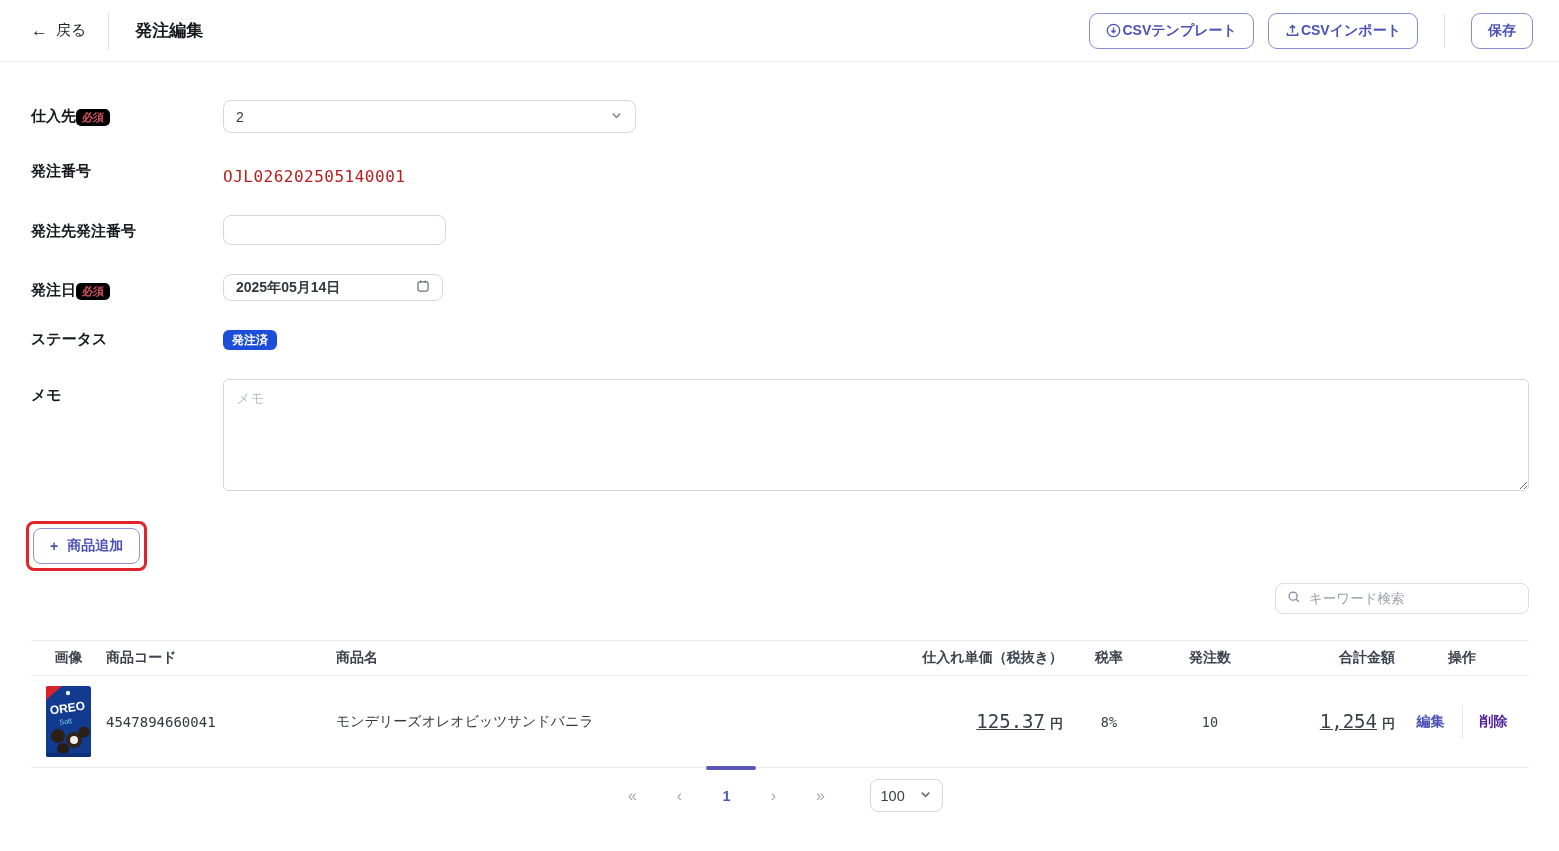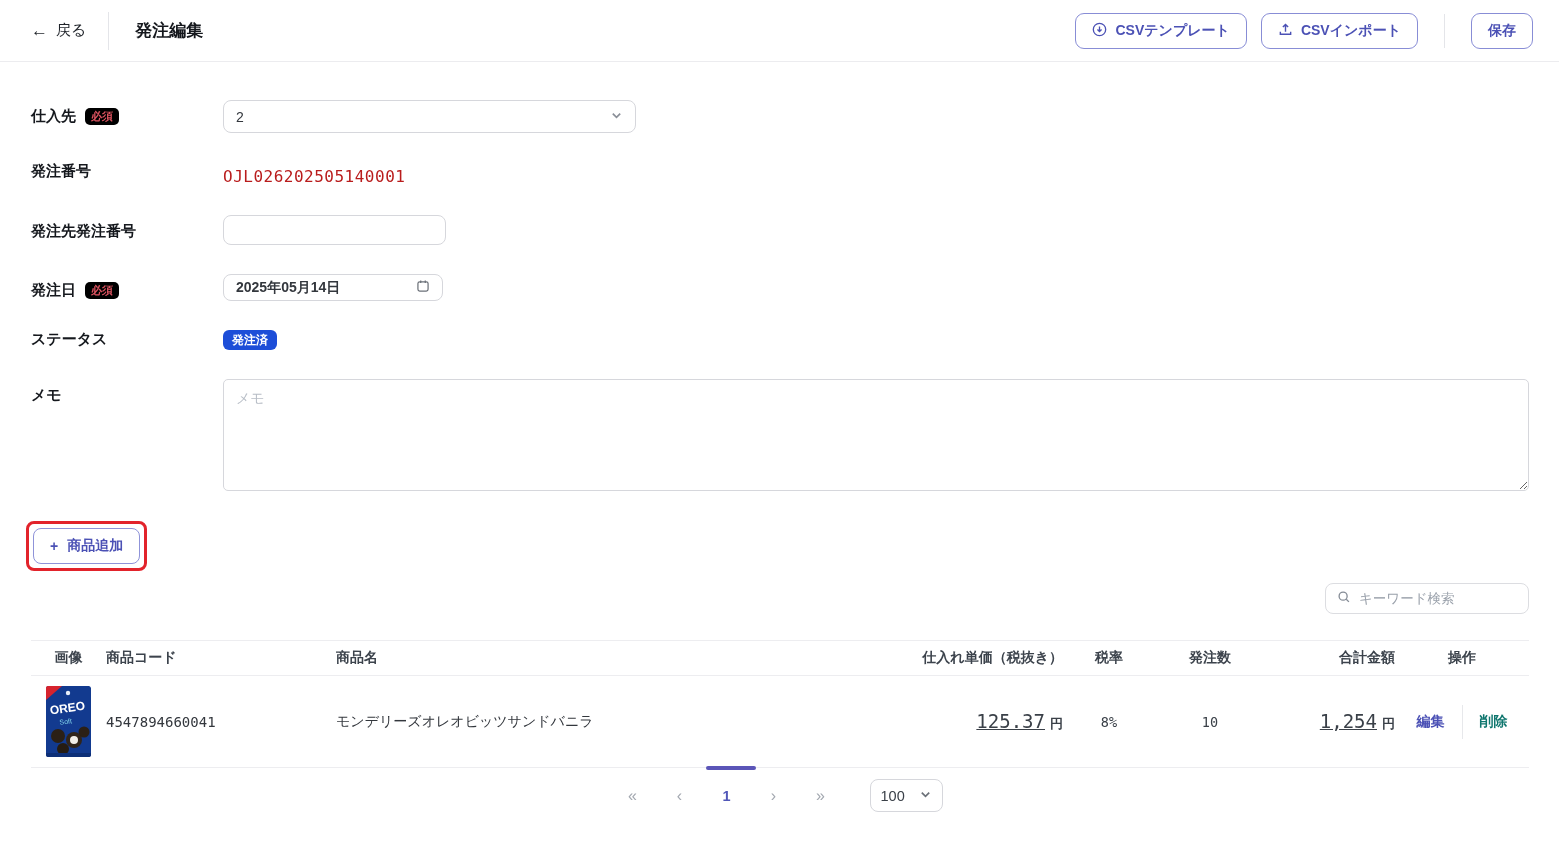--- a/index.html
+++ b/index.html
@@ -8,31 +8,31 @@
   .mono { font-family:"DejaVu Sans Mono","Liberation Mono",monospace; }
 
   
   .topbar { height:62px; display:flex; align-items:center; padding:0 26px 0 31px;
     border-bottom:1px solid #ececef; }
   .back-link { display:flex; align-items:center; gap:8px; font-size:15px; color:#1f2329; cursor:pointer; }
   .back-arrow { font-size:17px; line-height:1; }
   .topbar-divider { width:1px; height:38px; background:#e4e5e9; margin:0 26px 0 22px; }
   .page-title { font-size:17px; font-weight:700; color:#15181d; }
   .topbar-right { margin-left:auto; display:flex; align-items:center; gap:14px; }
-  .btn-outline { display:flex; gap:8px; border:1px solid #888dd6; color:#4b51b5;
+  .btn-outline { display:flex; align-items:center; gap:1px; border:1px solid #888dd6; color:#4b51b5;
     background:#fff; border-radius:9px; padding:8px 16px; font-size:14px; font-weight:600; cursor:pointer;
     font-family:inherit; }
   .btn-outline svg { display:block; }
   .right-divider { width:1px; height:34px; background:#e4e5e9; margin:0 12px; }
 
   
   .form-area { padding:38px 30px 0 31px; }
   .form-row { display:flex; align-items:flex-start; margin-bottom:29px; }
   .form-label { width:192px; flex:0 0 192px; font-size:15px; font-weight:700; color:#15181d;
-    padding-top:7px; display:flex; align-items:center; gap:9px; }
+    padding-top:7px; display:flex; align-items:flex-end; }
   .form-label.no-pad { padding-top:0; }
   .req-badge { background:#000000; color:#dd5360; font-size:11px; font-weight:700;
     border-radius:5px; padding:3px 6px; line-height:1; }
   .control { flex:1; }
 
   .select-box { width:413px; height:33px; border:1px solid #d6d7dc; border-radius:8px;
     display:flex; align-items:center; padding:0 12px; font-size:14px; color:#33373d;
     justify-content:space-between; cursor:pointer; background:#fff; }
   .chev { color:#8a8f98; }
 
@@ -55,21 +55,21 @@
   
   .add-wrap { margin:0 0 0 26px; padding:2px 0 0 0; }
   .annotation-box { display:inline-block; border:3px solid #e2232b; border-radius:8px; padding:4px; }
   .btn-add { display:flex; align-items:center; gap:9px; border:1px solid #8f93d9; color:#4b51b5;
     background:#fff; border-radius:8px; padding:8px 16px; font-size:14px; font-weight:600;
     cursor:pointer; font-family:inherit; }
   .plus-glyph { font-size:14px; line-height:1; }
 
   
   .search-row { display:flex; justify-content:flex-end; padding:12px 30px 0 31px; }
-  .search-box { width:204px; height:31px; border:1px solid #dcdde1; border-radius:8px;
+  .search-box { width:254px; height:31px; border:1px solid #dcdde1; border-radius:8px;
     display:flex; align-items:center; gap:8px; padding:0 11px; background:#fff; }
   .search-box input { border:none; outline:none; flex:1; font-size:13.5px; font-family:inherit;
     color:#33373d; background:transparent; }
   .search-box input::placeholder { color:#9aa1ab; }
 
   
   .table-wrap { margin:26px 30px 0 31px; position:relative; }
   .trow { display:grid; grid-template-columns:75px 230px 1fr 158px 92px 110px 130px 134px;
     align-items:center; }
   .thead { border-top:1px solid #ededf0; border-bottom:1px solid #ededf0; height:36px; }
@@ -77,21 +77,21 @@
   .td { font-size:14px; color:#33373d; }
   .c-center { text-align:center; }
   .c-right { text-align:right; }
   .tbody-row { border-bottom:1px solid #ededf0; height:92px; }
   .prod-img { width:45px; height:71px; display:block; margin:0 auto; border-radius:2px; }
   .price-num { font-size:19px; color:#3a4048;text-decoration:underline; }
   .yen { font-size:13px; color:#3a4048; margin-left:5px; font-weight:700; }
   .small-num { font-size:13.5px; color:#3a4048; }
   .ops-cell { display:flex; align-items:center; justify-content:center; gap:0; }
   .link-edit { color:#4b51b5; font-weight:700; font-size:14px; cursor:pointer; }
-  .link-delete { color:#0f766e; font-weight:700; font-size:14px; cursor:pointer; }
+  .link-delete { color:#4c1d95; font-weight:700; font-size:14px; cursor:pointer; }
   .ops-divider { width:1px; height:34px; background:#e7e8eb; margin:0 17px; }
   .scroll-thumb { position:absolute; left:675px; bottom:-2px; width:50px; height:4px;
     background:#5b55b8; border-radius:2px; }
 
   
   .pagination { display:flex; align-items:center; justify-content:center; gap:15px;
     padding:11px 0 0 0; }
   .pg-btn { width:32px; height:32px; display:flex; align-items:center; justify-content:center;
     font-size:16px; color:#a3a8b0; cursor:pointer; border-radius:6px; user-select:none; }
   .pg-page { color:#5157b8; font-size:14.5px; font-weight:600; }

